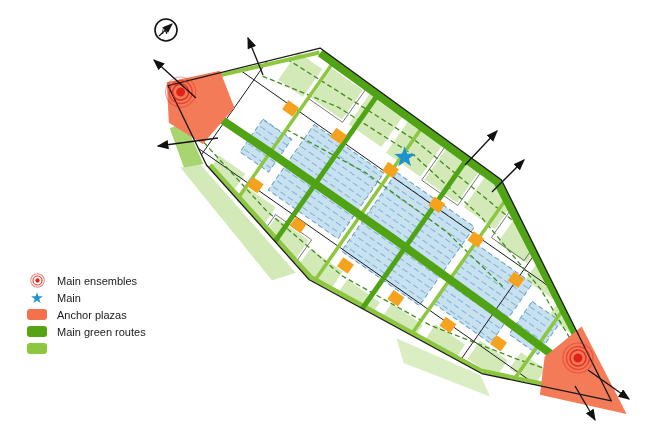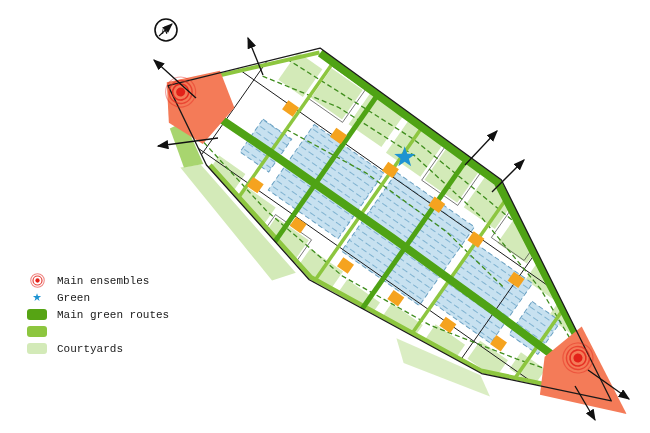--- a/index.html
+++ b/index.html
@@ -2,21 +2,21 @@
 <html><head>
 <meta charset="utf-8">
 <style>
   html,body{margin:0;padding:0;}
   body{
     width:650px;height:433px;position:relative;background:#ffffff;
     font-family:"Liberation Sans", sans-serif;color:#111;overflow:hidden;
   }
   .plan-svg{position:absolute;left:0;top:0;}
   .legend{
-    position:absolute;left:26px;top:274px;display:flex;flex-direction:column;gap:4px;font-family:Liberation Mono, monospace;
+    position:absolute;left:26px;top:274px;display:flex;flex-direction:column;gap:4px;
   }
   .legend-row{display:flex;align-items:center;gap:9px;height:13px;}
   .legend-icon{width:22px;display:flex;align-items:center;justify-content:center;flex:0 0 22px;}
   .legend-swatch{width:20px;height:11px;border-radius:3px;}
   .legend-star{font-size:15px;line-height:13px;}
   .legend-label{font-size:11px;line-height:12px;color:#1a1a1a;white-space:nowrap;}
 </style>
 </head>
 <body>
 
@@ -184,39 +184,39 @@
         <circle r="2.3" fill="currentColor"></circle>
         <circle r="4.8" fill="none" stroke="currentColor" stroke-width="1.3" opacity="0.85"></circle>
         <circle r="7.2" fill="none" stroke="currentColor" stroke-width="1.1" opacity="0.55"></circle>
       </svg>
     </span>
     <span class="legend-label">Main ensembles</span>
   </div>
 
   <div class="legend-row">
     <span class="legend-icon legend-star" style="color: rgb(30, 147, 210);">★</span>
-    <span class="legend-label">Green</span>
-  </div>
-
+    <span class="legend-label">Main</span>
+  </div>
+
+  <div class="legend-row">
+    <span class="legend-icon">
+      <span class="legend-swatch" style="background-color: rgb(243, 113, 76);"></span>
+    </span>
+    <span class="legend-label">Anchor plazas</span>
+  </div>
 
 
 
   <div class="legend-row">
     <span class="legend-icon">
       <span class="legend-swatch" style="background-color: rgb(86, 164, 20);"></span>
     </span>
     <span class="legend-label">Main green routes</span>
   </div>
 
   <div class="legend-row">
     <span class="legend-icon">
       <span class="legend-swatch" style="background-color: rgb(141, 198, 63);"></span>
     </span>
   </div>
 
-  <div class="legend-row">
-    <span class="legend-icon">
-      <span class="legend-swatch" style="background-color: rgb(211, 234, 184);"></span>
-    </span>
-    <span class="legend-label">Courtyards</span>
-  </div>
 
 </div>
 
 </body></html>

